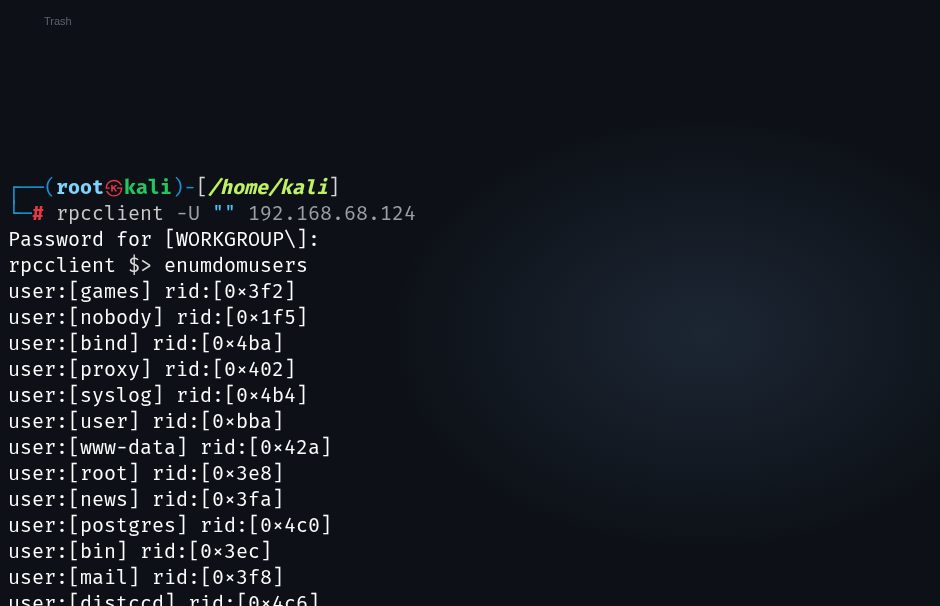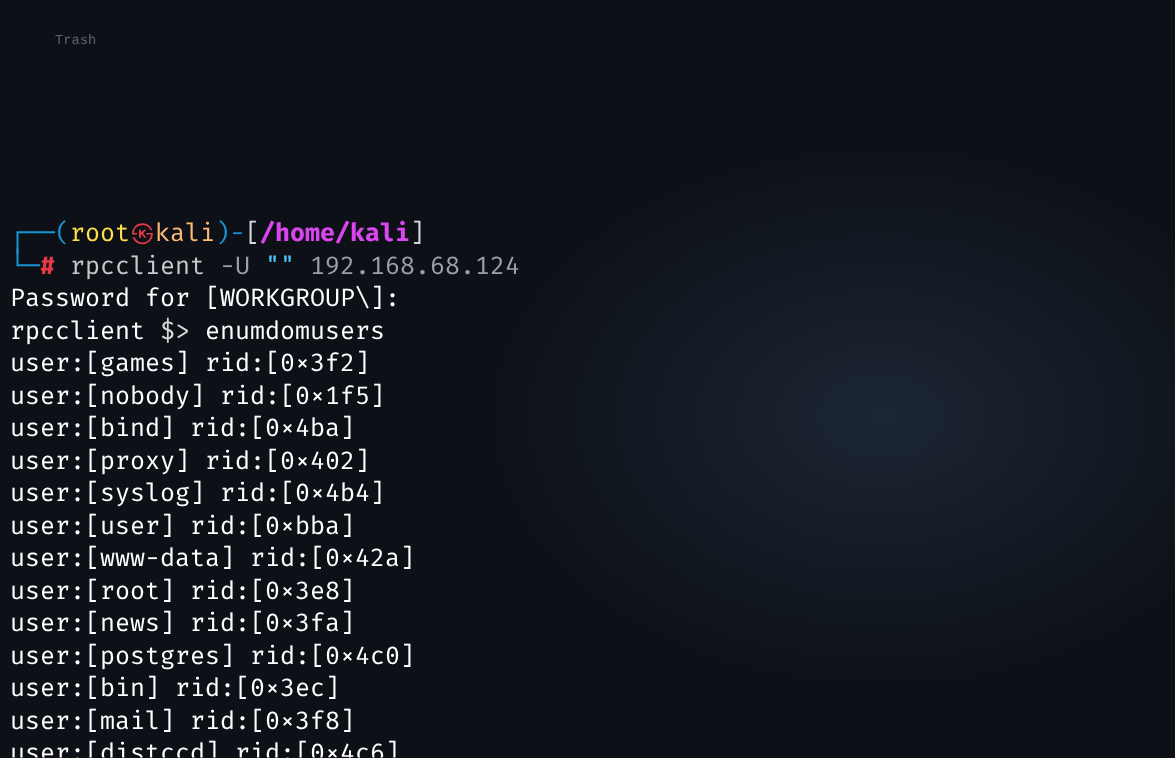--- a/index.html
+++ b/index.html
@@ -16,36 +16,36 @@
     font-family: "Fira Mono", "DejaVu Sans Mono", Consolas, monospace;
     font-size: 20px;
     line-height: 26px;
     color: #d8d8d8;
     padding: 18px 8px 0 8px;
     position: relative;
     white-space: pre;
   }
   .desktop-label {
     position: absolute;
-    top: 20px;
+    top: 8px;
     left: 44px;
-    font-family: Liberation Mono, monospace;
+    font-family: Liberation Sans, sans-serif;
     font-size: 11px;
     color: #5a6370;
     white-space: normal;
   }
   .line { display: block; }
   .corner { color: #1793d1; } 
   .paren { color: #1793d1; }
   .dash  { color: #1793d1; }
   .bracket { color: #d8d8d8; }
-  .root  { color: #fde047; font-weight: normal; text-align: right; }
+  .root  { color: #7dd3fc; font-weight: bold; text-align: right; }
   .skull { color: #e63946; }
-  .host  { color: #fdba74; font-weight: normal; }
-  .path  { color: #d946ef; font-weight: bold; }
+  .host  { color: #22c55e; font-weight: bold; }
+  .path  { color: #bef264; font-weight: bold; font-style: italic; }
   .hash  { color: #e63946; font-weight: bold; }
   .cmd   { color: #c9c9c9; }
   .arg-grey { color: #9aa0a6; }
   .arg-cyan { color: #4fc3f7; }
   .out   { color: #ffffff; }
   .promptglyph { color: #d8d8d8; }
 </style>
 </head>
 <body>
 

